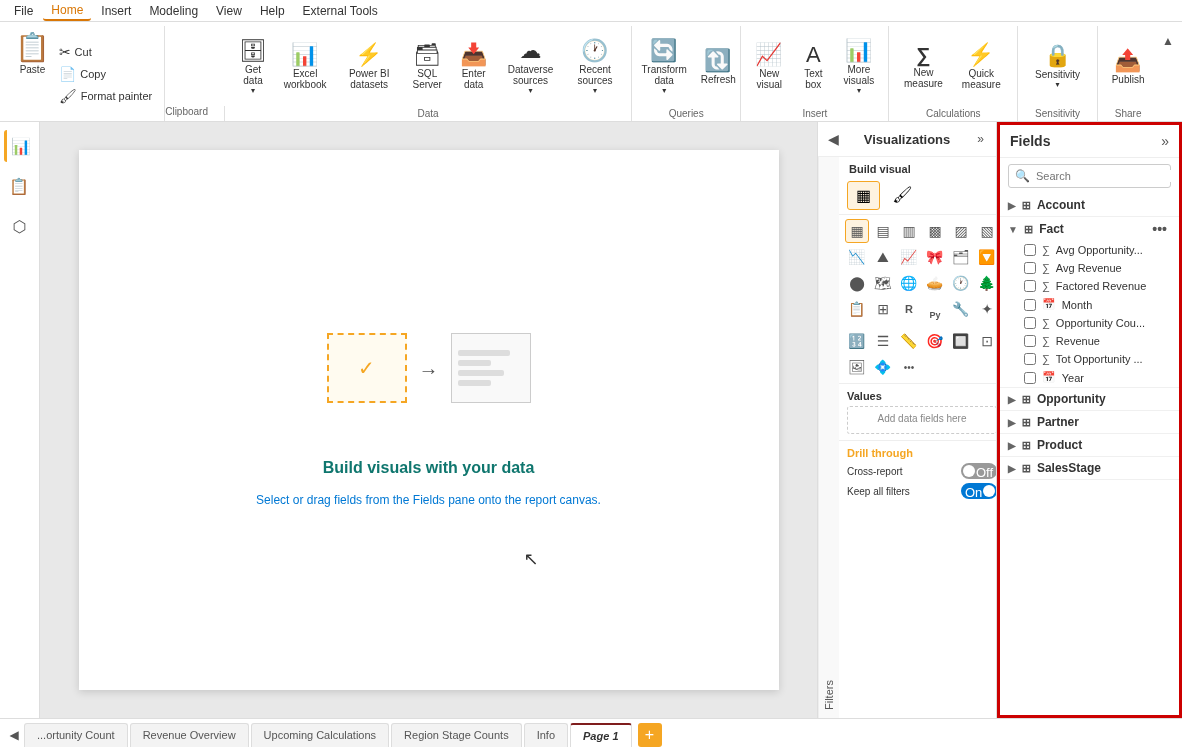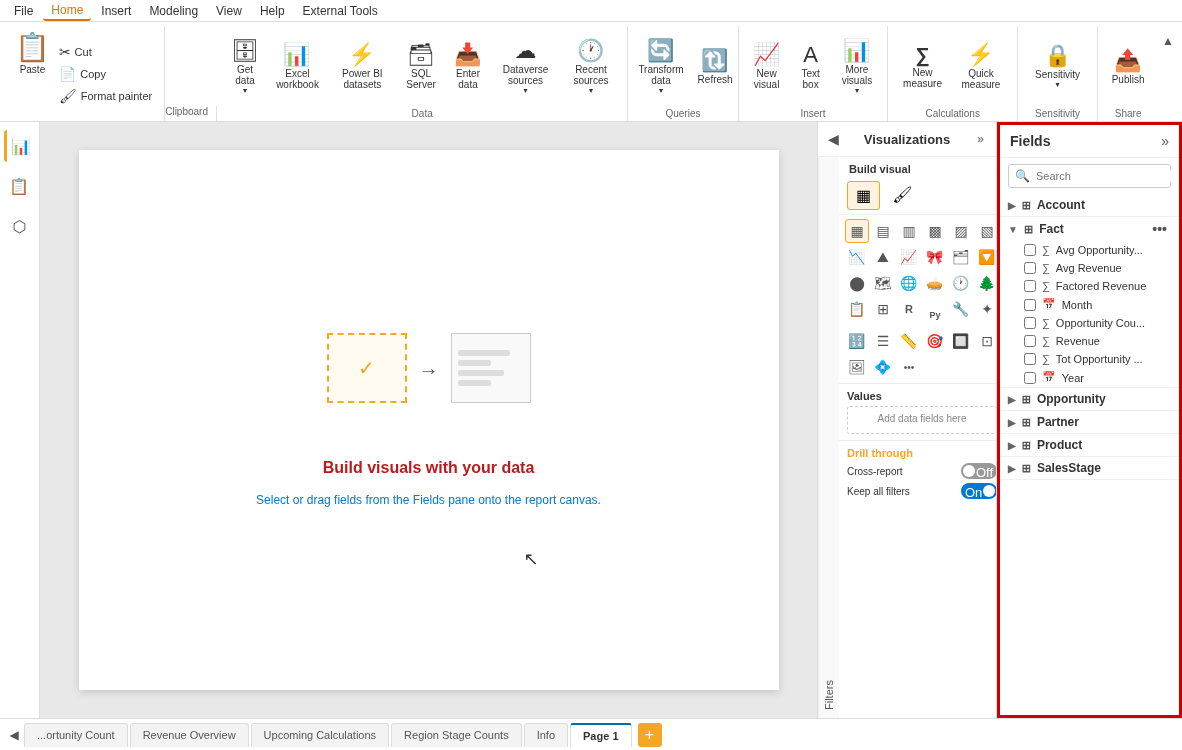--- a/index.html
+++ b/index.html
@@ -155,21 +155,21 @@
       display: flex;
       flex-direction: column;
       align-items: center;
       justify-content: center;
       gap: 16px;
       position: relative;
     }
     .canvas-placeholder-title {
       font-size: 16px;
       font-weight: 600;
-      color: #b91c1c;
+      color: #0f766e;
       margin-top: 40px;
     }
     .canvas-placeholder-sub {
       font-size: 12px;
       color: #0078d4;
       text-align: center;
     }
     .canvas-illustration {
       display: flex;
       gap: 12px;
@@ -474,21 +474,21 @@
       align-items: center;
       cursor: pointer;
       font-size: 11px;
       color: #555;
       border: 1px solid #ddd;
       border-bottom: none;
       background: #f3f3f3;
       margin-right: 2px;
       border-radius: 3px 3px 0 0;
     }
-    .tab-item.active { background: #fff; color: #333; font-weight: 600; border-top: 2px solid #0369a1; }
+    .tab-item.active { background: #fff; color: #333; font-weight: 600; border-top: 2px solid #7f1d1d; font-style: italic; }
     .tab-add-btn {
       width: 24px;
       height: 24px;
       background: #f5a623;
       border-radius: 3px;
       display: flex;
       align-items: center;
       justify-content: center;
       cursor: pointer;
       color: #fff;
@@ -530,21 +530,21 @@
         <div class="ribbon-btn-small">
           <span class="icon">📄</span>
           <span>Copy</span>
         </div>
         <div class="ribbon-btn-small">
           <span class="icon">🖌</span>
           <span>Format painter</span>
         </div>
       </div>
     </div>
-    <div class="ribbon-group-label" style="align-self:flex-end;padding-bottom:4px;font-size:10px;color:#666;border-right:1px solid #e0e0e0;padding-right:8px;text-align:center;">Clipboard</div>
+    <div class="ribbon-group-label" style="align-self:flex-end;padding-bottom:4px;font-size:10px;color:#666;border-right:1px solid #e0e0e0;padding-right:16px;text-align:center;">Clipboard</div>
 
     <div class="ribbon-group" style="min-width:280px;">
       <div class="ribbon-group-items">
         <div class="ribbon-btn">
           <span class="icon">🗄</span>
           <span>Get data</span>
           <span style="font-size:8px">▾</span>
         </div>
         <div class="ribbon-btn">
           <span class="icon">📊</span>

